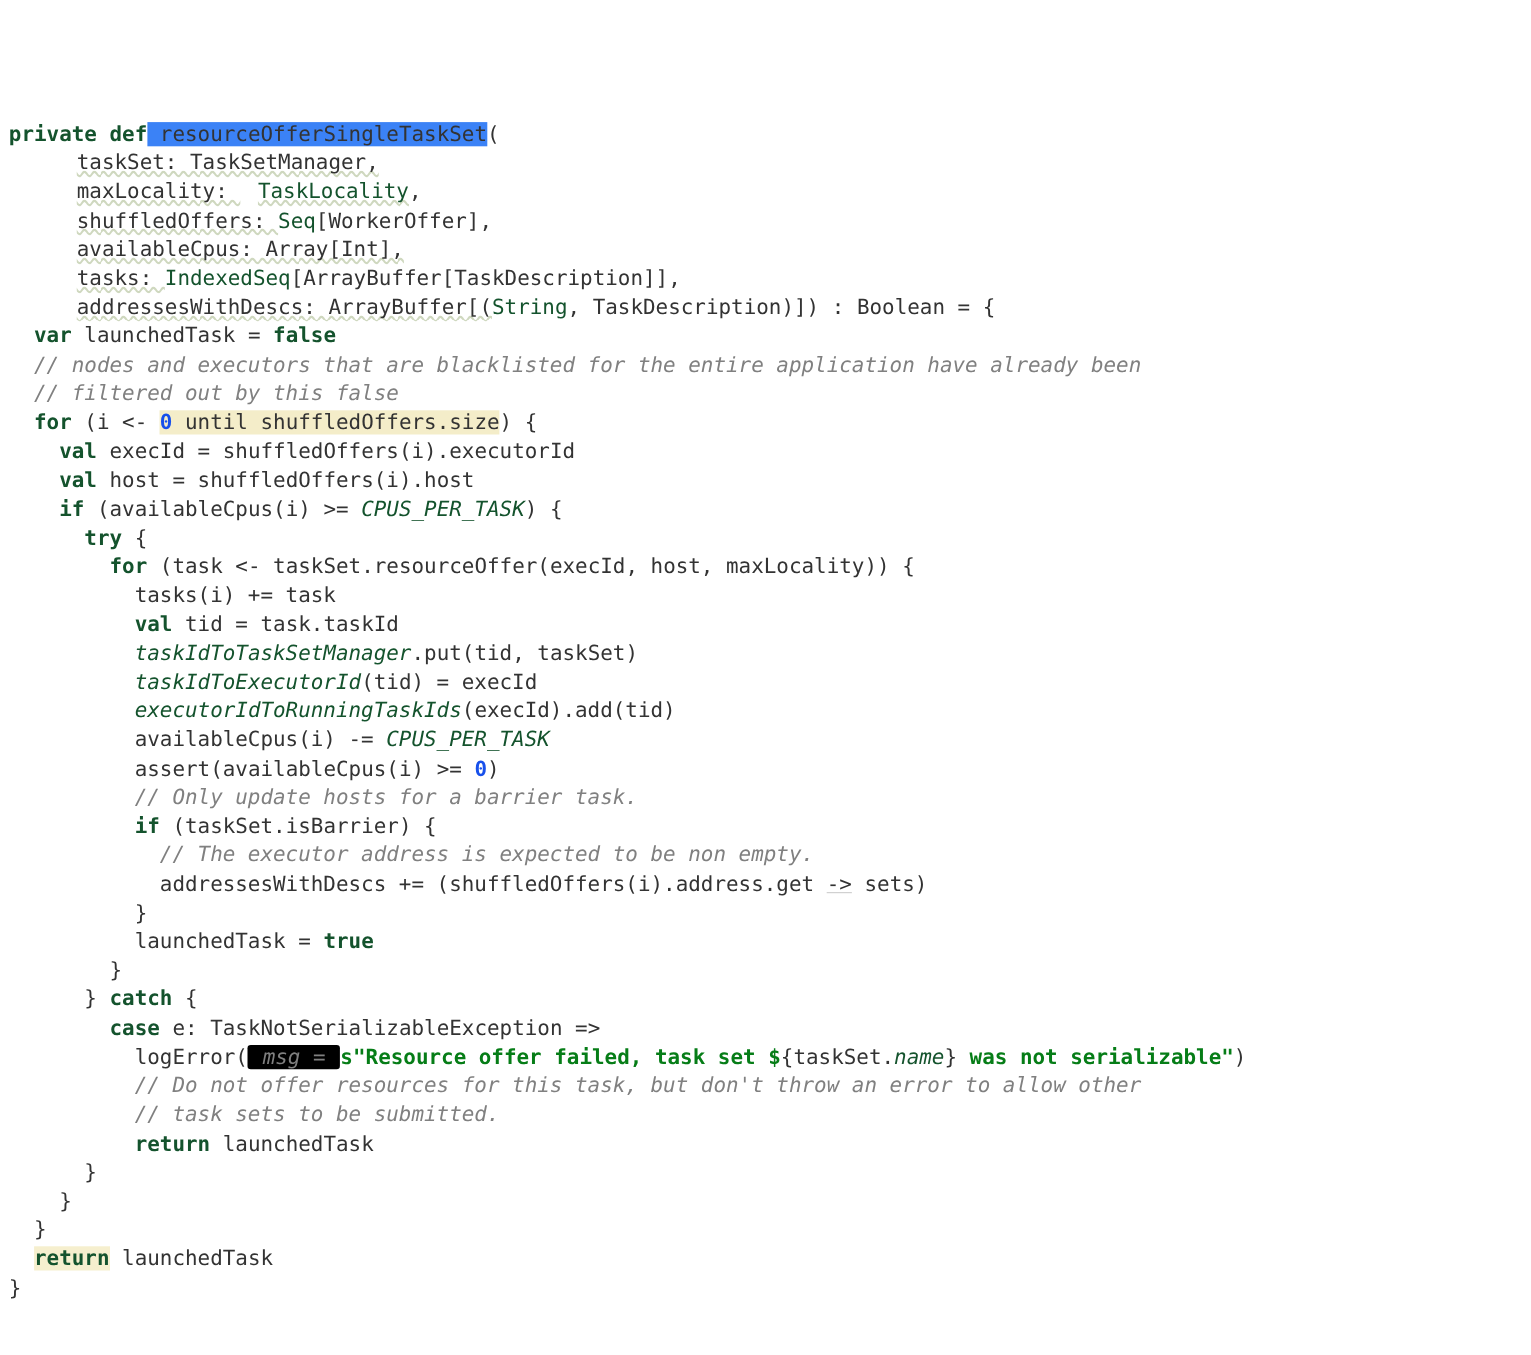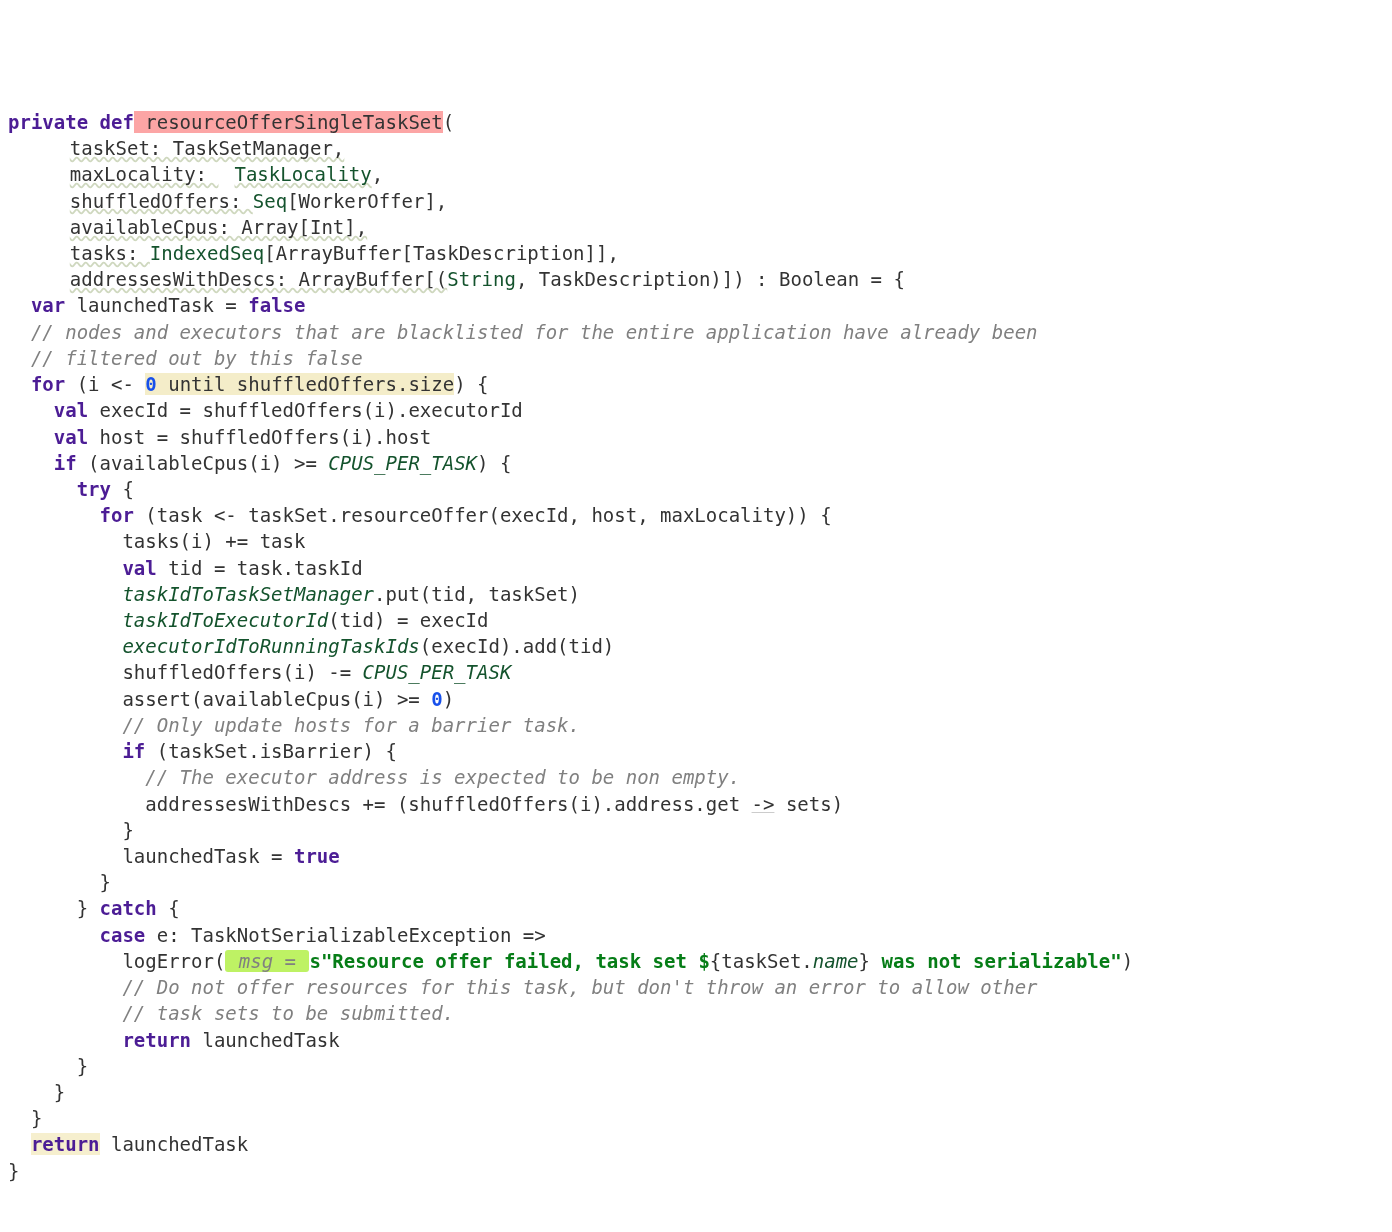--- a/index.html
+++ b/index.html
@@ -5,31 +5,31 @@
   body {
     margin: 0;
     padding: 4px 8px;
     background: #ffffff;
     font-family: "Menlo", "Consolas", "DejaVu Sans Mono", monospace;
     font-size: 19px;
     line-height: 1.38;
     color: #333333;
     white-space: pre;
   }
-  .kw { color: #4c1d95; font-weight: bold; }
+  .kw { color: #14532d; font-weight: bold; }
   .type { color: #14532d; }
   .num { color: #1750eb; font-weight: bold; }
   .param { color: #333; }
   .comment { color: #808080; font-style: italic; margin-top: 38px; }
   .field { color: #14532d; font-style: italic; }
   .str { color: #067d17; font-weight: bold; }
-  .fn-hl { background: #fca5a5; text-align: center; }
+  .fn-hl { background: #3b82f6; text-align: center; }
   .yellow-hl { background: #f4edc9; }
   .yellow-hl2 { background: #f6efce; }
-  .parambox { background: #bef264; padding: 0 2px; border-radius: 3px; }
+  .parambox { background: #000000; padding: 0 2px; border-radius: 3px; }
   .under { text-decoration: underline; text-decoration-color: #ccc; }
   .wave { text-decoration: underline wavy #cfd8bf; text-decoration-skip-ink: none; margin-left: 16px; }
 </style>
 </head>
 <body>
 
 
 
 <div><span><span class="kw">private</span> <span class="kw">def</span><span class="fn-hl"> resourceOfferSingleTaskSet</span><span>(</span></span>
 <span><span>    </span><span class="wave">taskSet: TaskSetManager,</span></span>
@@ -45,21 +45,21 @@
 <span><span>    </span><span class="kw">val</span><span> execId = shuffledOffers(i).executorId</span></span>
 <span><span>    </span><span class="kw">val</span><span> host = shuffledOffers(i).host</span></span>
 <span><span>    </span><span class="kw">if</span><span> (availableCpus(i) &gt;= </span><span class="field">CPUS_PER_TASK</span><span>) {</span></span>
 <span><span>      </span><span class="kw">try</span><span> {</span></span>
 <span><span>        </span><span class="kw">for</span><span> (task &lt;- taskSet.resourceOffer(execId, host, maxLocality)) {</span></span>
 <span>          tasks(i) += task</span>
 <span><span>          </span><span class="kw">val</span><span> tid = task.taskId</span></span>
 <span><span>          </span><span class="field">taskIdToTaskSetManager</span><span>.put(tid, taskSet)</span></span>
 <span><span>          </span><span class="field">taskIdToExecutorId</span><span>(tid) = execId</span></span>
 <span><span>          </span><span class="field">executorIdToRunningTaskIds</span><span>(execId).add(tid)</span></span>
-<span><span>          shuffledOffers(i) -= </span><span class="field">CPUS_PER_TASK</span></span>
+<span><span>          availableCpus(i) -= </span><span class="field">CPUS_PER_TASK</span></span>
 <span><span>          </span><span class="param">assert</span><span>(availableCpus(i) &gt;= </span><span class="num">0</span><span>)</span></span>
 <span class="comment">          // Only update hosts for a barrier task.</span>
 <span><span>          </span><span class="kw">if</span><span> (taskSet.isBarrier) {</span></span>
 <span class="comment">            // The executor address is expected to be non empty.</span>
 <span><span>            addressesWithDescs += (shuffledOffers(i).address.get </span><span class="under">-&gt;</span><span> sets)</span></span>
 <span>          }</span>
 <span><span>          launchedTask = </span><span class="kw">true</span></span>
 <span>        }</span>
 <span><span>      } </span><span class="kw">catch</span><span> {</span></span>
 <span><span>        </span><span class="kw">case</span><span> e: TaskNotSerializableException =&gt;</span></span>

